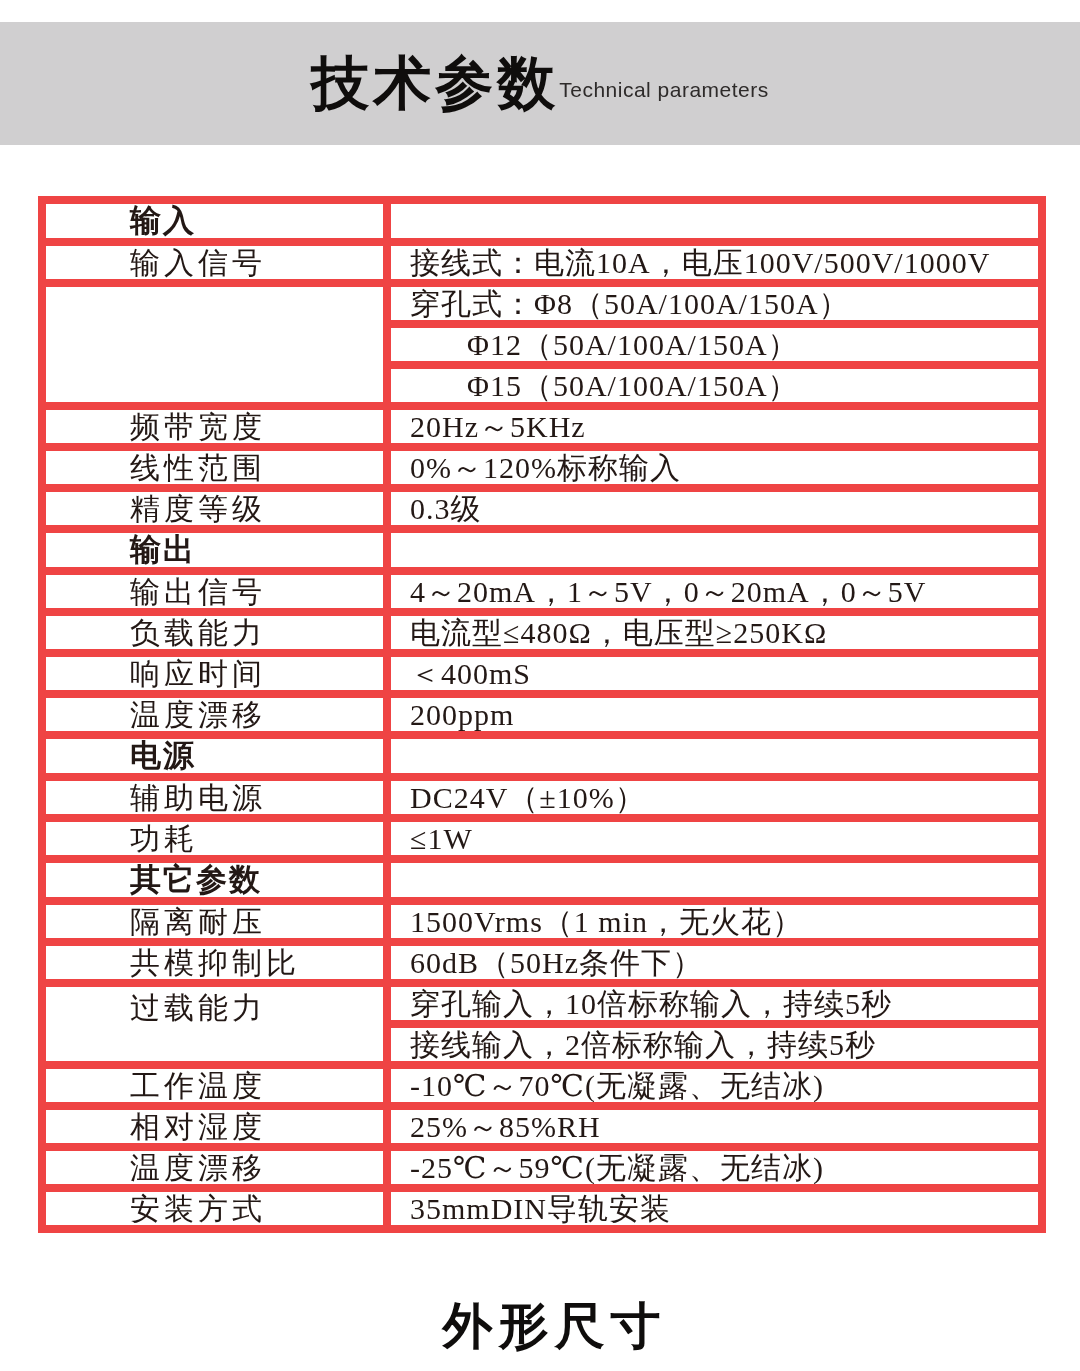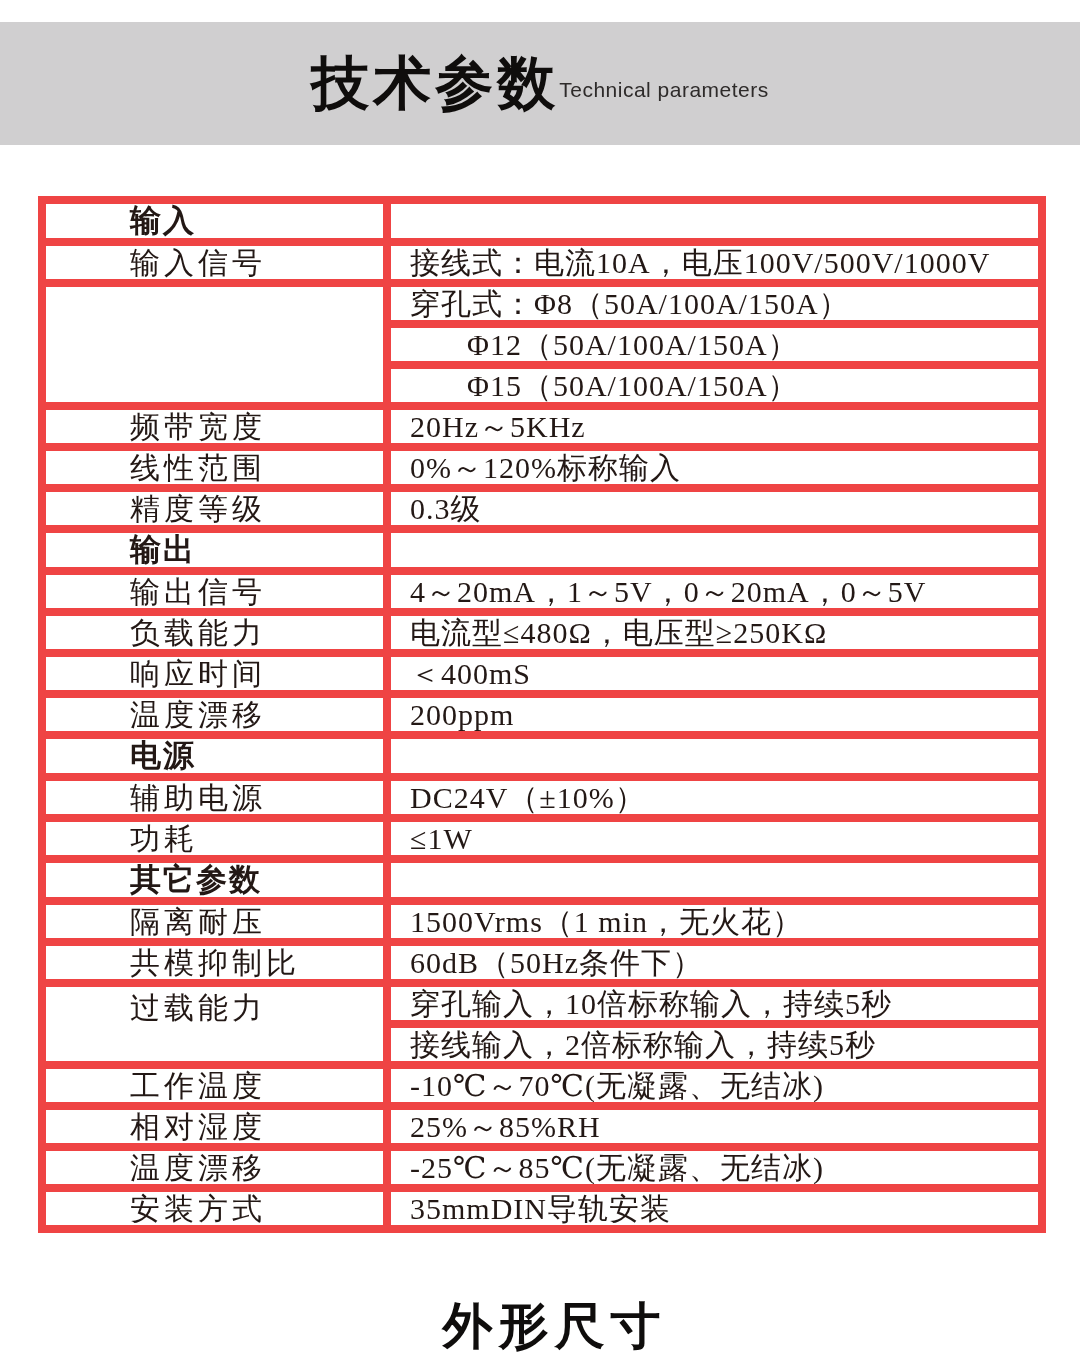--- a/index.html
+++ b/index.html
@@ -152,21 +152,21 @@
     <tr>
       <td class="lbl">工作温度</td>
       <td class="val">-10℃～70℃(无凝露、无结冰)</td>
     </tr>
     <tr>
       <td class="lbl">相对湿度</td>
       <td class="val">25%～85%RH</td>
     </tr>
     <tr>
       <td class="lbl">温度漂移</td>
-      <td class="val">-25℃～85℃(无凝露、无结冰)</td>
+      <td class="val">-25℃～59℃(无凝露、无结冰)</td>
     </tr>
     <tr>
       <td class="lbl">安装方式</td>
       <td class="val">35mmDIN导轨安装</td>
     </tr>
   </tbody>
 </table>
 
 <div class="footer-heading">外形尺寸</div>
 

